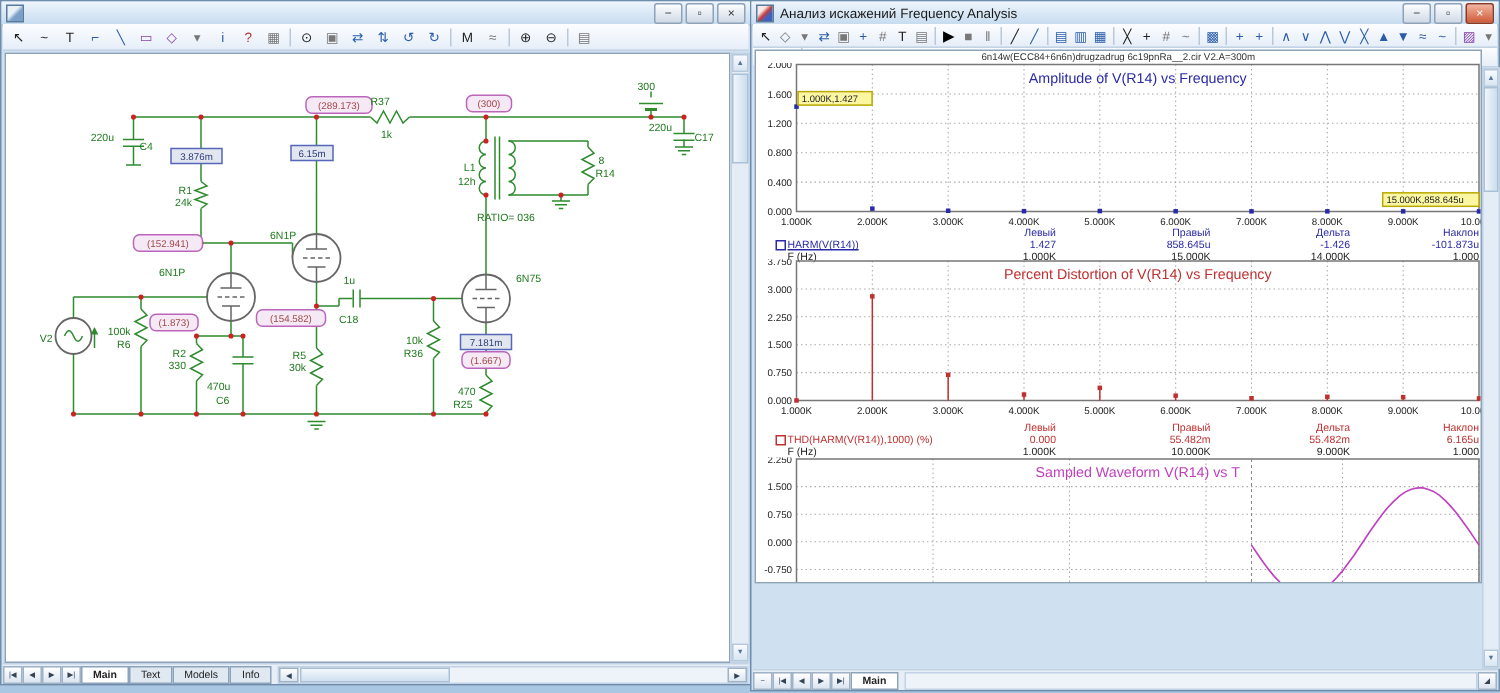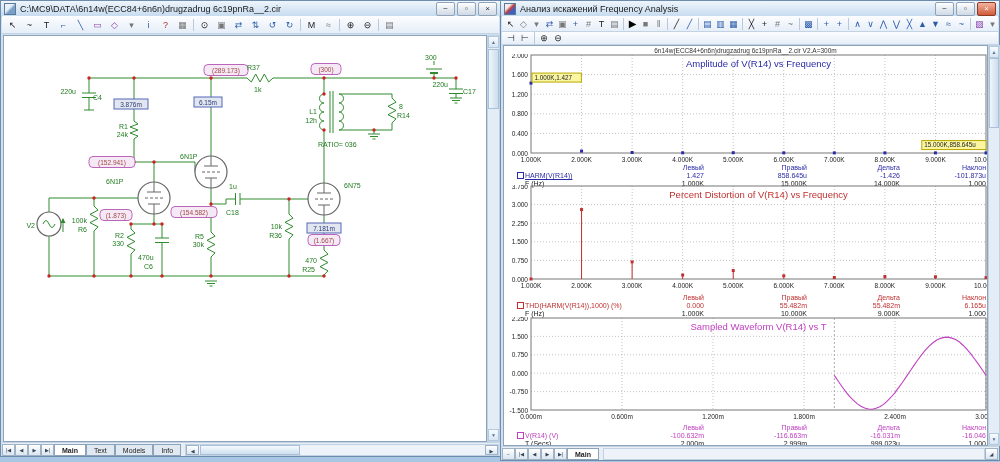--- a/index.html
+++ b/index.html
@@ -31,21 +31,20 @@
   .cellr{width:90px;text-align:right}
   .legbox{position:absolute;width:5px;height:5px;border:1px solid;background:#fff}
   svg text{font-family:"Liberation Sans",sans-serif}
 </style>
 </head>
 <body>
 
 <div class="win" style="left:0;top:0;width:501px;height:457px">
   <div class="titlebar">
     <span class="appicon"></span>
-    <span>C:\MC9\DATA\6n14w(ECC84+6n6n)drugzadrug 6c19pnRa__2.cir</span>
     <span class="caption">
       <span class="capbtn">−</span>
       <span class="capbtn">▫</span>
       <span class="capbtn">×</span>
     </span>
   </div>
   <div class="toolbar" id="ltb" style="position:absolute;left:1px;right:1px;top:15px;height:18px">
       <span class="ti k" style="width: 17px;">↖</span>
       <span class="ti k" style="width: 17px;">~</span>
       <span class="ti k" style="width: 17px;">T</span>
@@ -367,21 +366,21 @@
       <span class="ti p" style="width: 13px;">▨</span>
       <span class="ti g" style="width: 13px;">▾</span>
     </div>
   <div class="toolbar" id="rtb2" style="position:absolute;left:1px;right:1px;top:31px;height:13px">
       <span class="ti k" style="width: 14px;">⊣</span>
       <span class="ti k" style="width: 14px;">⊢</span>
       <span class="tsep"></span>
       <span class="ti k" style="width: 14px;">⊕</span>
       <span class="ti k" style="width: 14px;">⊖</span>
     </div>
-  <div class="client" id="rclient" style="left:2px;top:44px;width:485px;height:401px">
+  <div class="client" id="rclient" style="left:2px;top:32px;width:485px;height:356px">
     <div class="hdrline" style="top:1px">6n14w(ECC84+6n6n)drugzadrug 6c19pnRa__2.cir V2.A=300m</div>
     <svg id="plotsvg0" width="485" height="112" style="position:absolute;left:0;top:8px">
         <path d="M27,20.6 H482" stroke="#aaaaaa" stroke-width="0.7" stroke-dasharray="1,2"></path>
         <path d="M27,40.2 H482" stroke="#aaaaaa" stroke-width="0.7" stroke-dasharray="1,2"></path>
         <path d="M27,59.8 H482" stroke="#aaaaaa" stroke-width="0.7" stroke-dasharray="1,2"></path>
         <path d="M27,79.4 H482" stroke="#aaaaaa" stroke-width="0.7" stroke-dasharray="1,2"></path>
         <path d="M77.55555555555556,1 V99" stroke="#aaaaaa" stroke-width="0.7" stroke-dasharray="1,2"></path>
         <path d="M128.11111111111111,1 V99" stroke="#aaaaaa" stroke-width="0.7" stroke-dasharray="1,2"></path>
         <path d="M178.66666666666666,1 V99" stroke="#aaaaaa" stroke-width="0.7" stroke-dasharray="1,2"></path>
         <path d="M229.22222222222223,1 V99" stroke="#aaaaaa" stroke-width="0.7" stroke-dasharray="1,2"></path>

